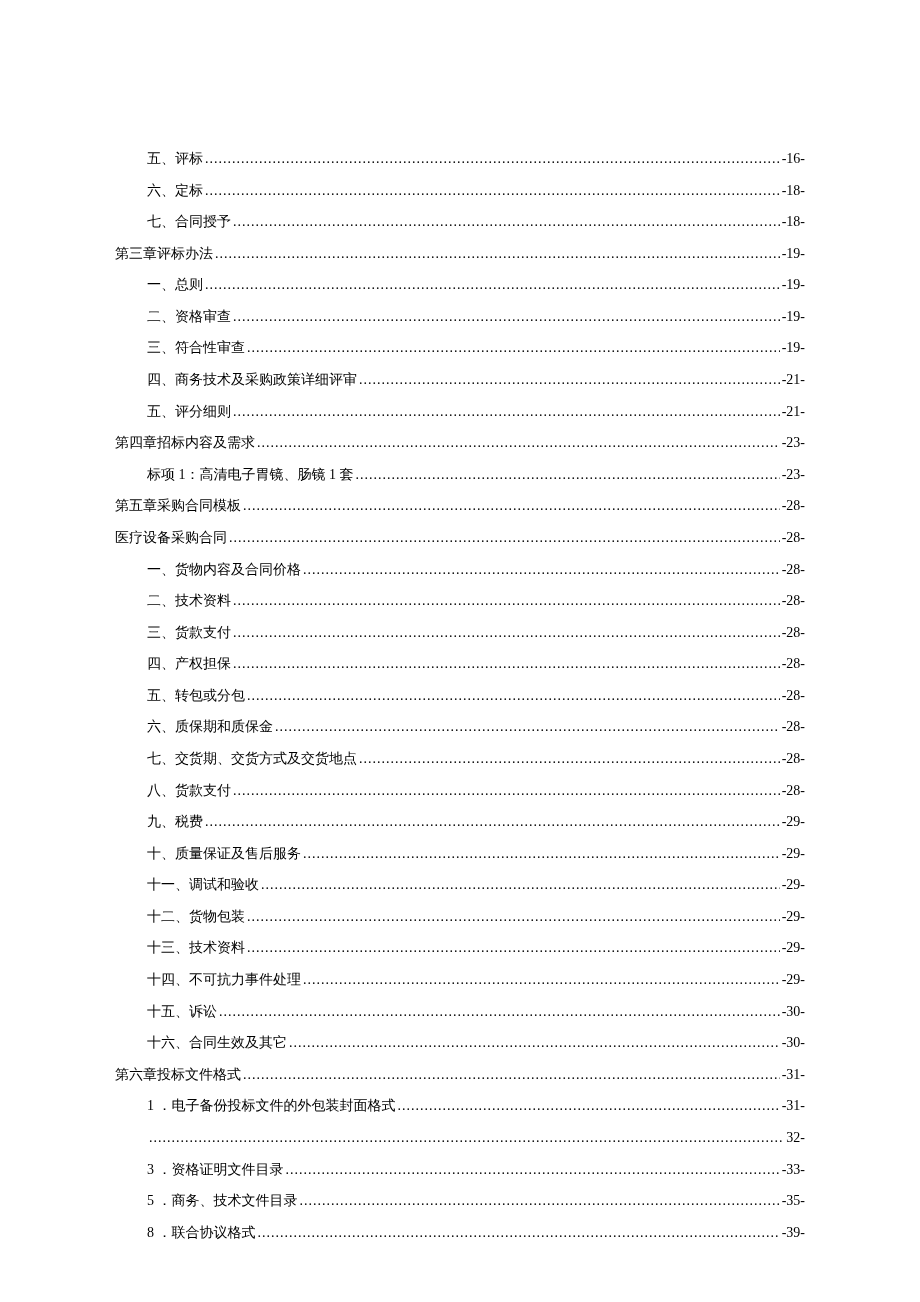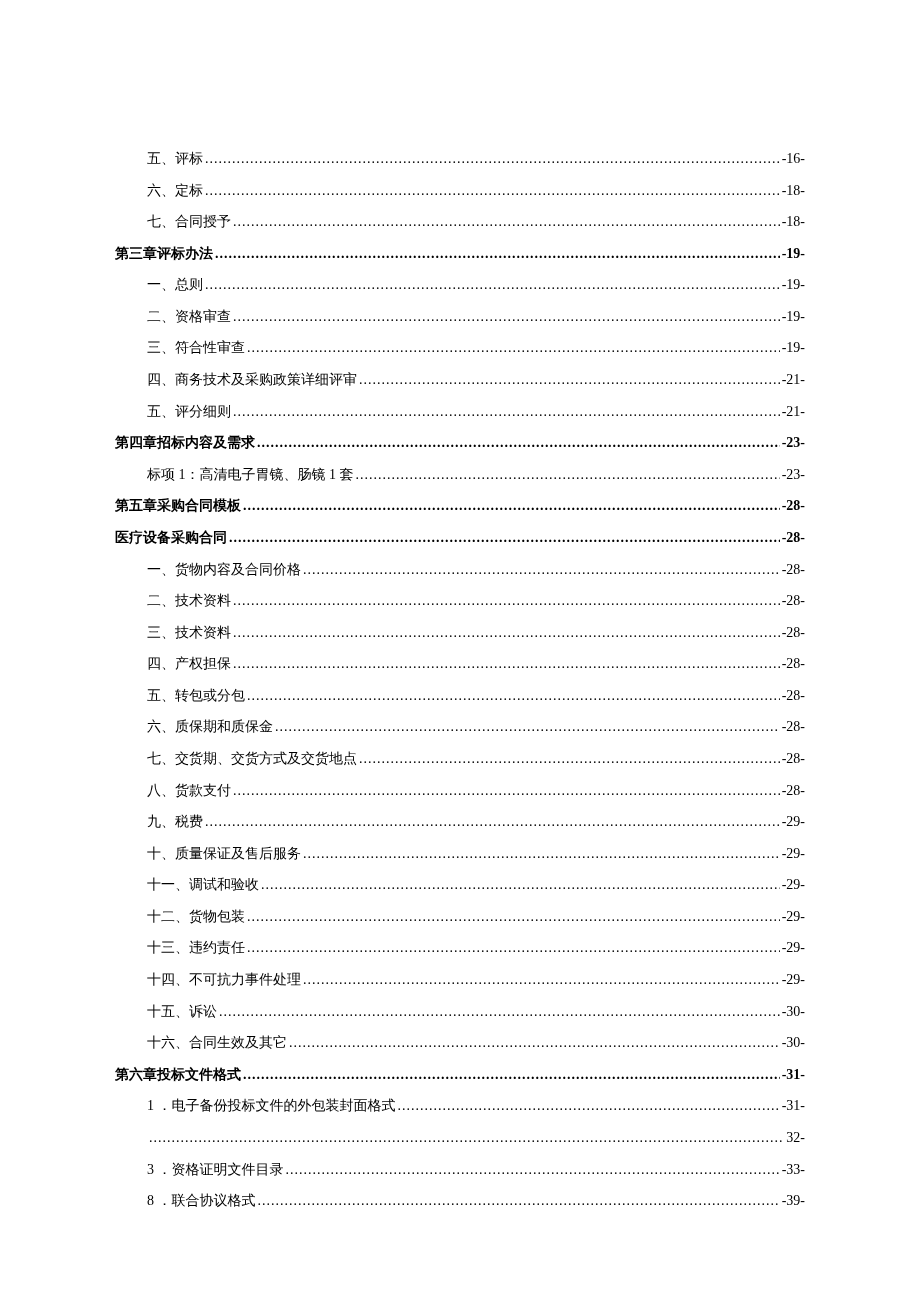--- a/index.html
+++ b/index.html
@@ -30,21 +30,21 @@
     overflow: hidden;
     letter-spacing: 1px;
     margin: 0 2px;
   }
   .toc-dots::after {
     content: ".........................................................................................................................................................................................";
   }
   .toc-page {
     flex: 0 0 auto;
   }
-  .lvl0 { padding-left: 0px; font-weight: bold; }
+  .lvl0 { padding-left: 0px; }
   .lvl1 { padding-left: 32px; }
 </style>
 </head>
 <body>
 
 <div class="page">
   <div id="toc-container">
       <div class="toc-line lvl1">
         <span class="toc-label">五、评标</span>
         <span class="toc-dots"></span>
@@ -114,21 +114,21 @@
         <span class="toc-label">一、货物内容及合同价格</span>
         <span class="toc-dots"></span>
         <span class="toc-page">-28-</span>
       </div>
       <div class="toc-line lvl1">
         <span class="toc-label">二、技术资料</span>
         <span class="toc-dots"></span>
         <span class="toc-page">-28-</span>
       </div>
       <div class="toc-line lvl1">
-        <span class="toc-label">三、技术资料</span>
+        <span class="toc-label">三、货款支付</span>
         <span class="toc-dots"></span>
         <span class="toc-page">-28-</span>
       </div>
       <div class="toc-line lvl1">
         <span class="toc-label">四、产权担保</span>
         <span class="toc-dots"></span>
         <span class="toc-page">-28-</span>
       </div>
       <div class="toc-line lvl1">
         <span class="toc-label">五、转包或分包</span>
@@ -164,21 +164,21 @@
         <span class="toc-label">十一、调试和验收</span>
         <span class="toc-dots"></span>
         <span class="toc-page">-29-</span>
       </div>
       <div class="toc-line lvl1">
         <span class="toc-label">十二、货物包装</span>
         <span class="toc-dots"></span>
         <span class="toc-page">-29-</span>
       </div>
       <div class="toc-line lvl1">
-        <span class="toc-label">十三、违约责任</span>
+        <span class="toc-label">十三、技术资料</span>
         <span class="toc-dots"></span>
         <span class="toc-page">-29-</span>
       </div>
       <div class="toc-line lvl1">
         <span class="toc-label">十四、不可抗力事件处理</span>
         <span class="toc-dots"></span>
         <span class="toc-page">-29-</span>
       </div>
       <div class="toc-line lvl1">
         <span class="toc-label">十五、诉讼</span>
@@ -201,20 +201,25 @@
         <span class="toc-page">-31-</span>
       </div>
       <div class="toc-line lvl1">
         <span class="toc-dots"></span>
         <span class="toc-page">32-</span>
       </div>
       <div class="toc-line lvl1">
         <span class="toc-label">3 ．资格证明文件目录</span>
         <span class="toc-dots"></span>
         <span class="toc-page">-33-</span>
+      </div>
+      <div class="toc-line lvl1">
+        <span class="toc-label">5 ．商务、技术文件目录</span>
+        <span class="toc-dots"></span>
+        <span class="toc-page">-35-</span>
       </div>
       <div class="toc-line lvl1">
         <span class="toc-label">8 ．联合协议格式</span>
         <span class="toc-dots"></span>
         <span class="toc-page">-39-</span>
       </div>
     </div>
 </div>
 
 </body></html>

